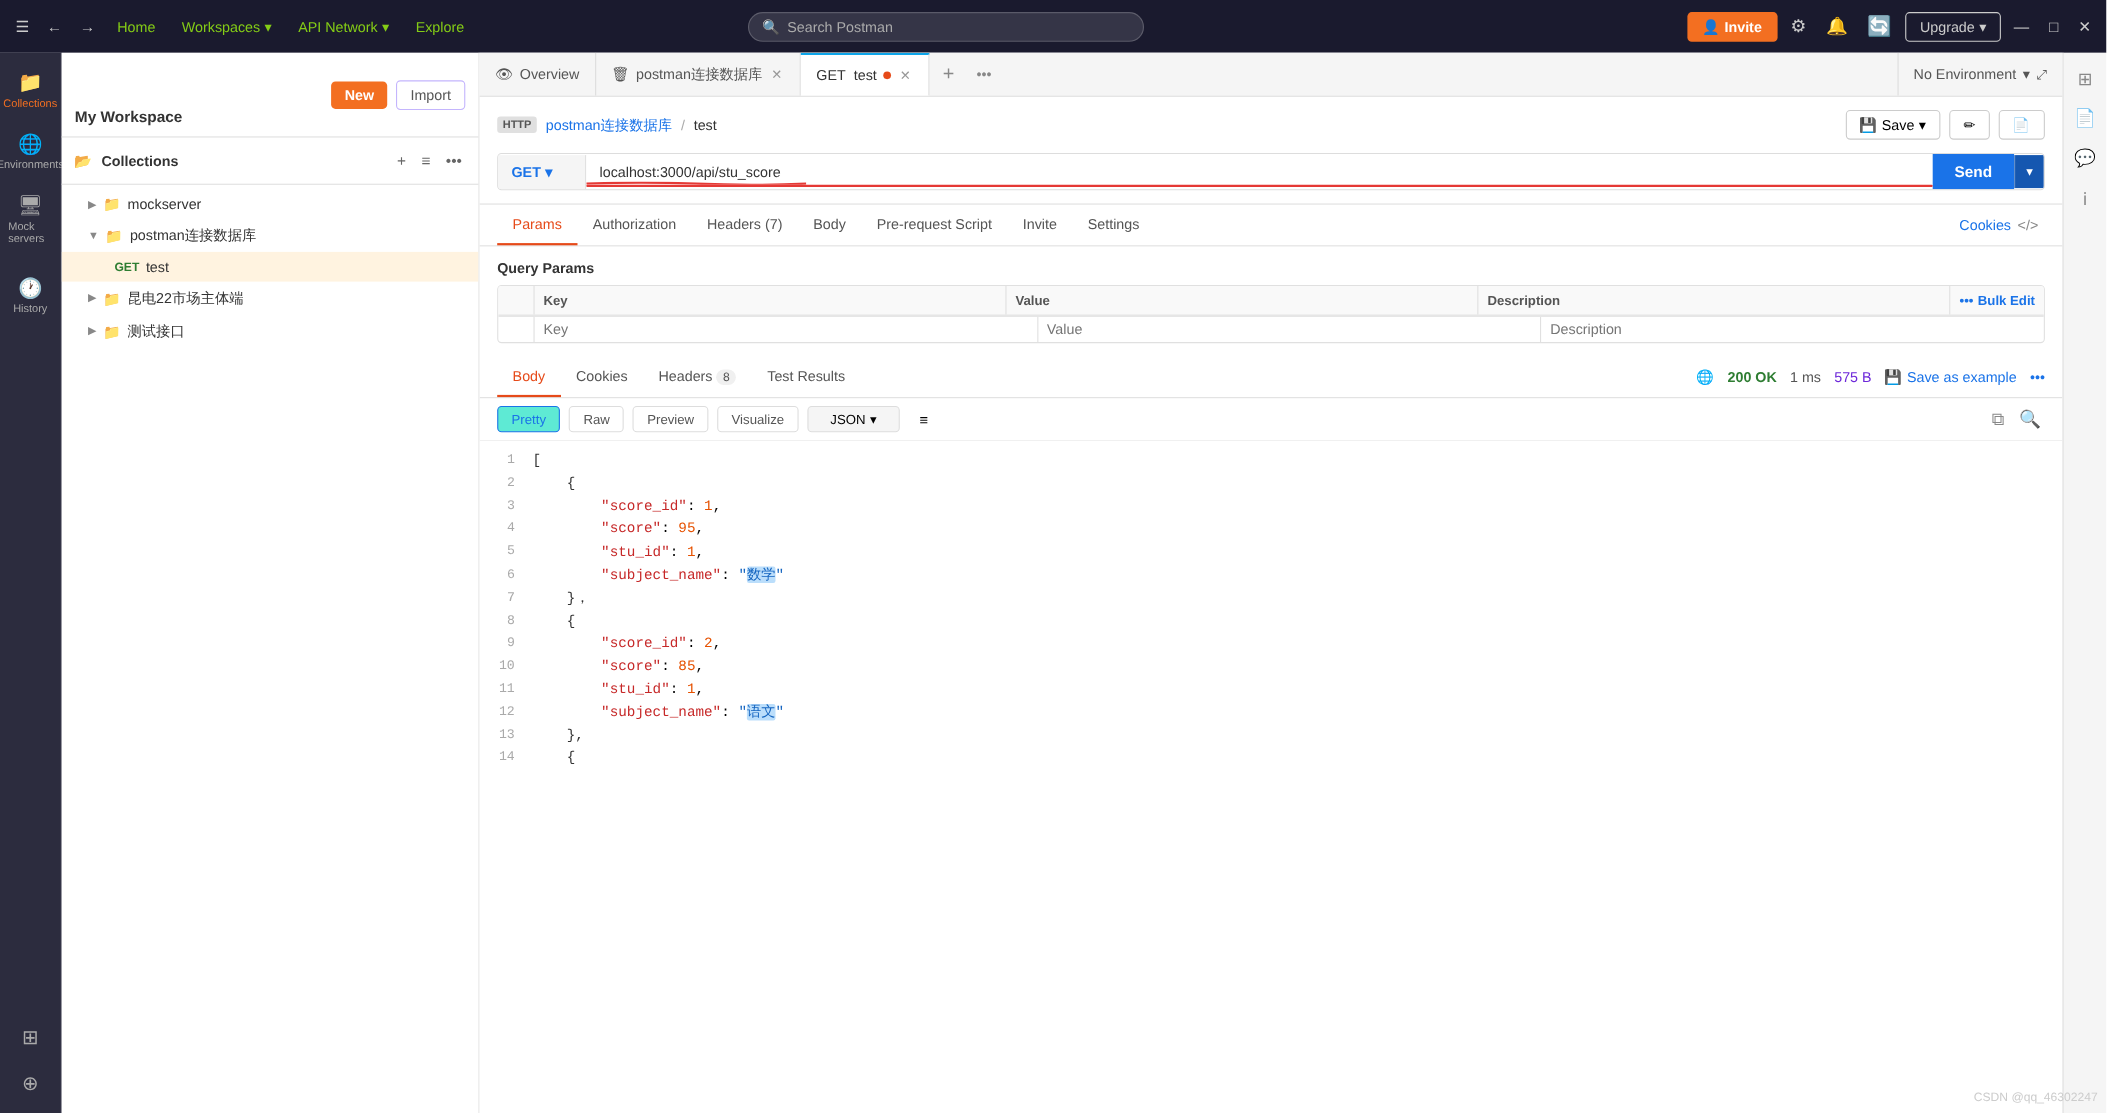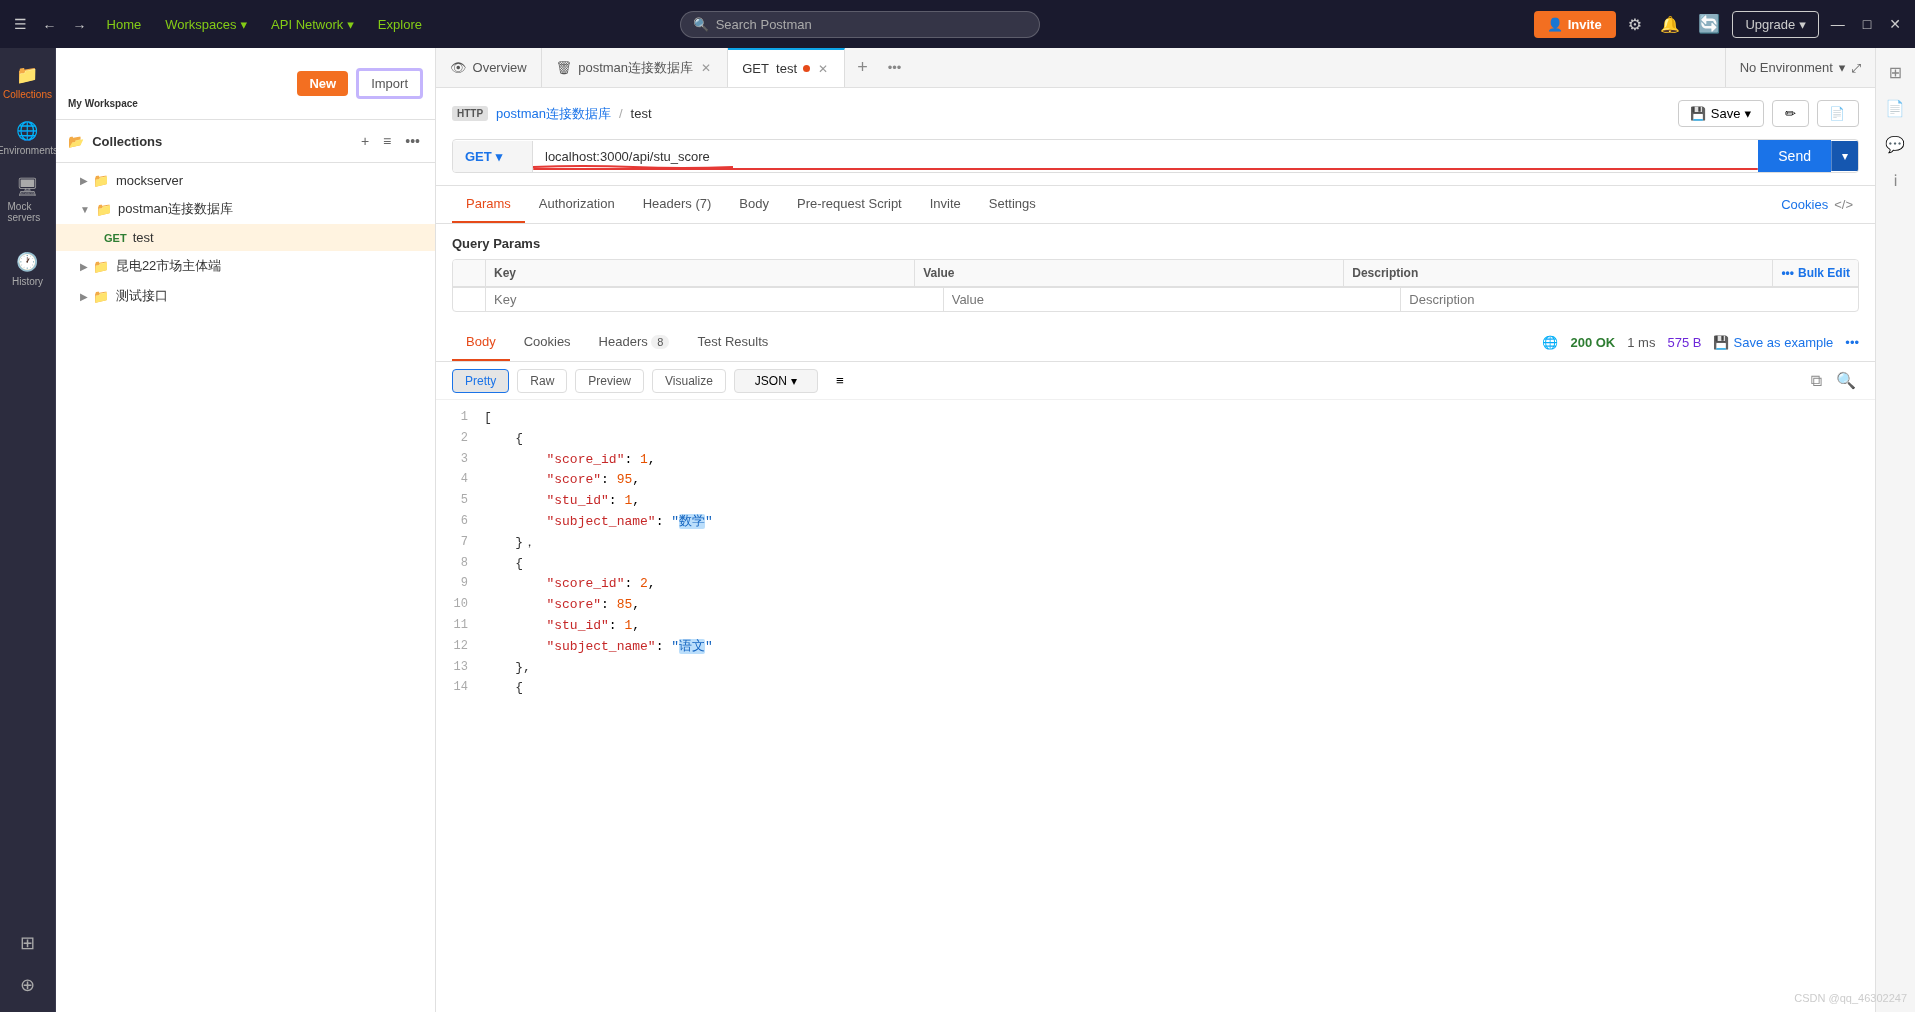--- a/index.html
+++ b/index.html
@@ -146,39 +146,39 @@
     }
 
     .workspace-header {
       display: flex;
       align-items: center;
       padding: 10px 12px;
       border-bottom: 1px solid #e0e0e0;
       gap: 8px;
     }
     .workspace-name {
-      font-size: 10px;
+      font-size: 14px;
       font-weight: 700;
       color: #333;
       flex: 1;
       margin-top: 40px;
     }
     .new-btn {
       background: #f36f21;
       border: none;
       color: #fff;
       padding: 5px 12px;
       border-radius: 4px;
       cursor: pointer;
       font-size: 13px;
       font-weight: 600;
     }
     .import-btn {
       background: none;
-      border: 3px solid #c4b5fd;
+      border: 1px solid #c4b5fd;
       color: #555;
       padding: 5px 12px;
       border-radius: 4px;
       cursor: pointer;
       font-size: 13px;
       text-align: center;
     }
 
     
     .tree {
@@ -342,21 +342,21 @@
       font-size: 13px;
       color: #333;
       outline: none;
     }
     .send-btn {
       background: #1a73e8;
       border: none;
       color: #fff;
       padding: 8px 20px;
       font-size: 14px;
-      font-weight: 400;
+      font-weight: 700;
       cursor: pointer;
       display: flex;
       align-items: center;
       gap: 0;
     }
     .send-btn-arrow {
       background: #1557b0;
       border: none;
       border-left: 1px solid rgba(255,255,255,0.3);
       color: #fff;
@@ -493,21 +493,21 @@
     .resp-format-btn {
       background: none;
       border: 1px solid #ddd;
       padding: 4px 12px;
       border-radius: 4px;
       cursor: pointer;
       font-size: 12px;
       color: #555;
     }
     .resp-format-btn.active {
-      background: #e5e5e5;
+      background: #5eead4;
       border-color: #1a73e8;
       color: #1a73e8;
     }
     .resp-type-select {
       background: #f5f5f5;
       border: 1px solid #ddd;
       border-radius: 4px;
       padding: 4px 20px;
       font-size: 12px;
       cursor: pointer;

